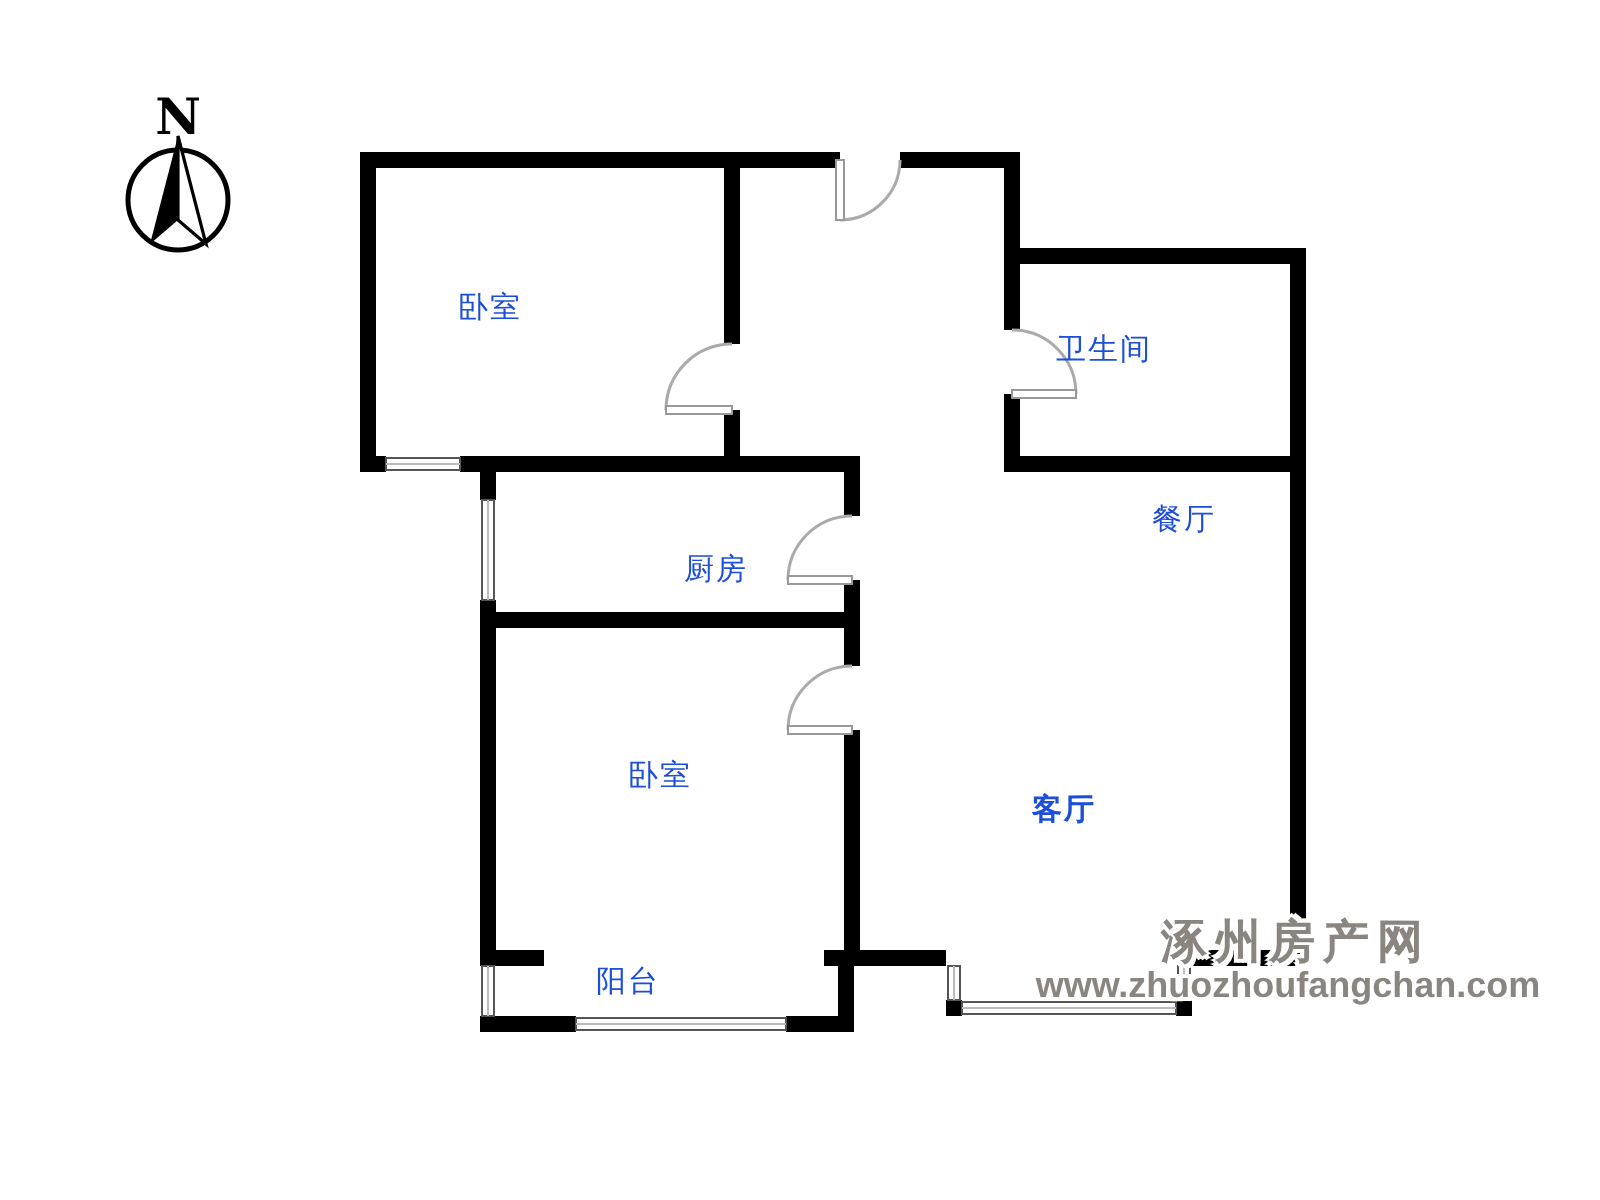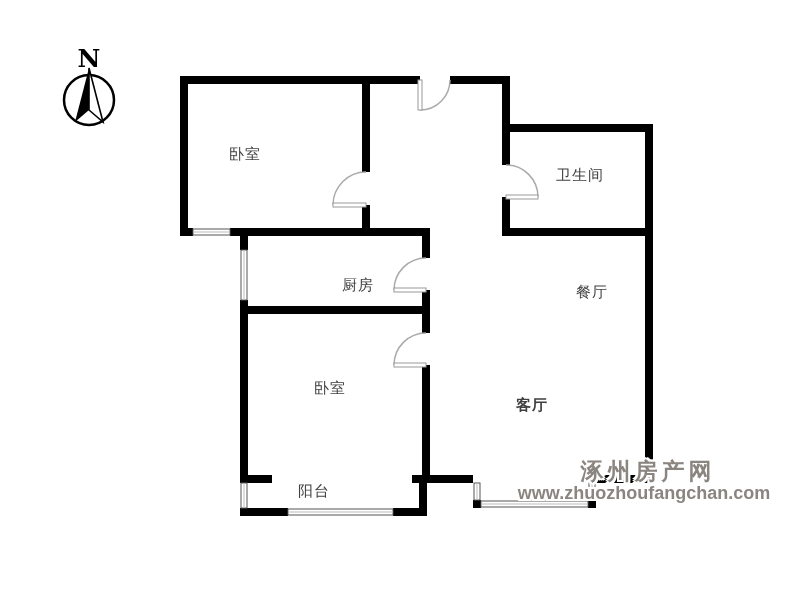--- a/index.html
+++ b/index.html
@@ -14,21 +14,21 @@
     overflow: hidden;
   }
   #plan-svg {
     position: absolute; left: 0; top: 0;
     width: 800px; height: 600px;
   }
   .room-label {
     position: absolute;
     transform: translate(-50%, -50%);
     font-size: 15px;
-    color: #404040;
+    color: #1d4ed8;
     letter-spacing: 1px;
     white-space: nowrap;
     z-index: 2;
   }
   .watermark {
     position: absolute;
     transform: translate(-50%, -50%);
     font-weight: bold;
     color: #8b8580;
     white-space: nowrap;
@@ -151,23 +151,23 @@
         <rect x="394" y="288" width="32" height="4" fill="#fff" stroke="#999" stroke-width="1"></rect>
       </g>
       <g>
         <path d="M 426 333 A 32 32 0 0 0 394 365"></path>
         <rect x="394" y="363" width="32" height="4" fill="#fff" stroke="#999" stroke-width="1"></rect>
       </g>
     </g>
   </svg>
 
   <div class="room-label" style="left:245px; top:154px;">卧室</div>
-  <div class="room-label" style="left:580px; top:175px;">卫生间</div>
+  <div class="room-label" style="left:552px; top:175px;">卫生间</div>
   <div class="room-label" style="left:358px; top:285px;">厨房</div>
-  <div class="room-label" style="left:592px; top:292px;">餐厅</div>
+  <div class="room-label" style="left:592px; top:260px;">餐厅</div>
   <div class="room-label" style="left:330px; top:388px;">卧室</div>
   <div class="room-label" style="left:532px; top:405px;font-weight:bold;">客厅</div>
   <div class="room-label" style="left:314px; top:491px;">阳台</div>
 
   <div class="watermark watermark-url" style="left:644px; top:493px;">www.zhuozhoufangchan.com</div>
   <div class="watermark watermark-title" style="left:648px; top:471px;">涿州房产网</div>
 
 </div>
 
 </body></html>

